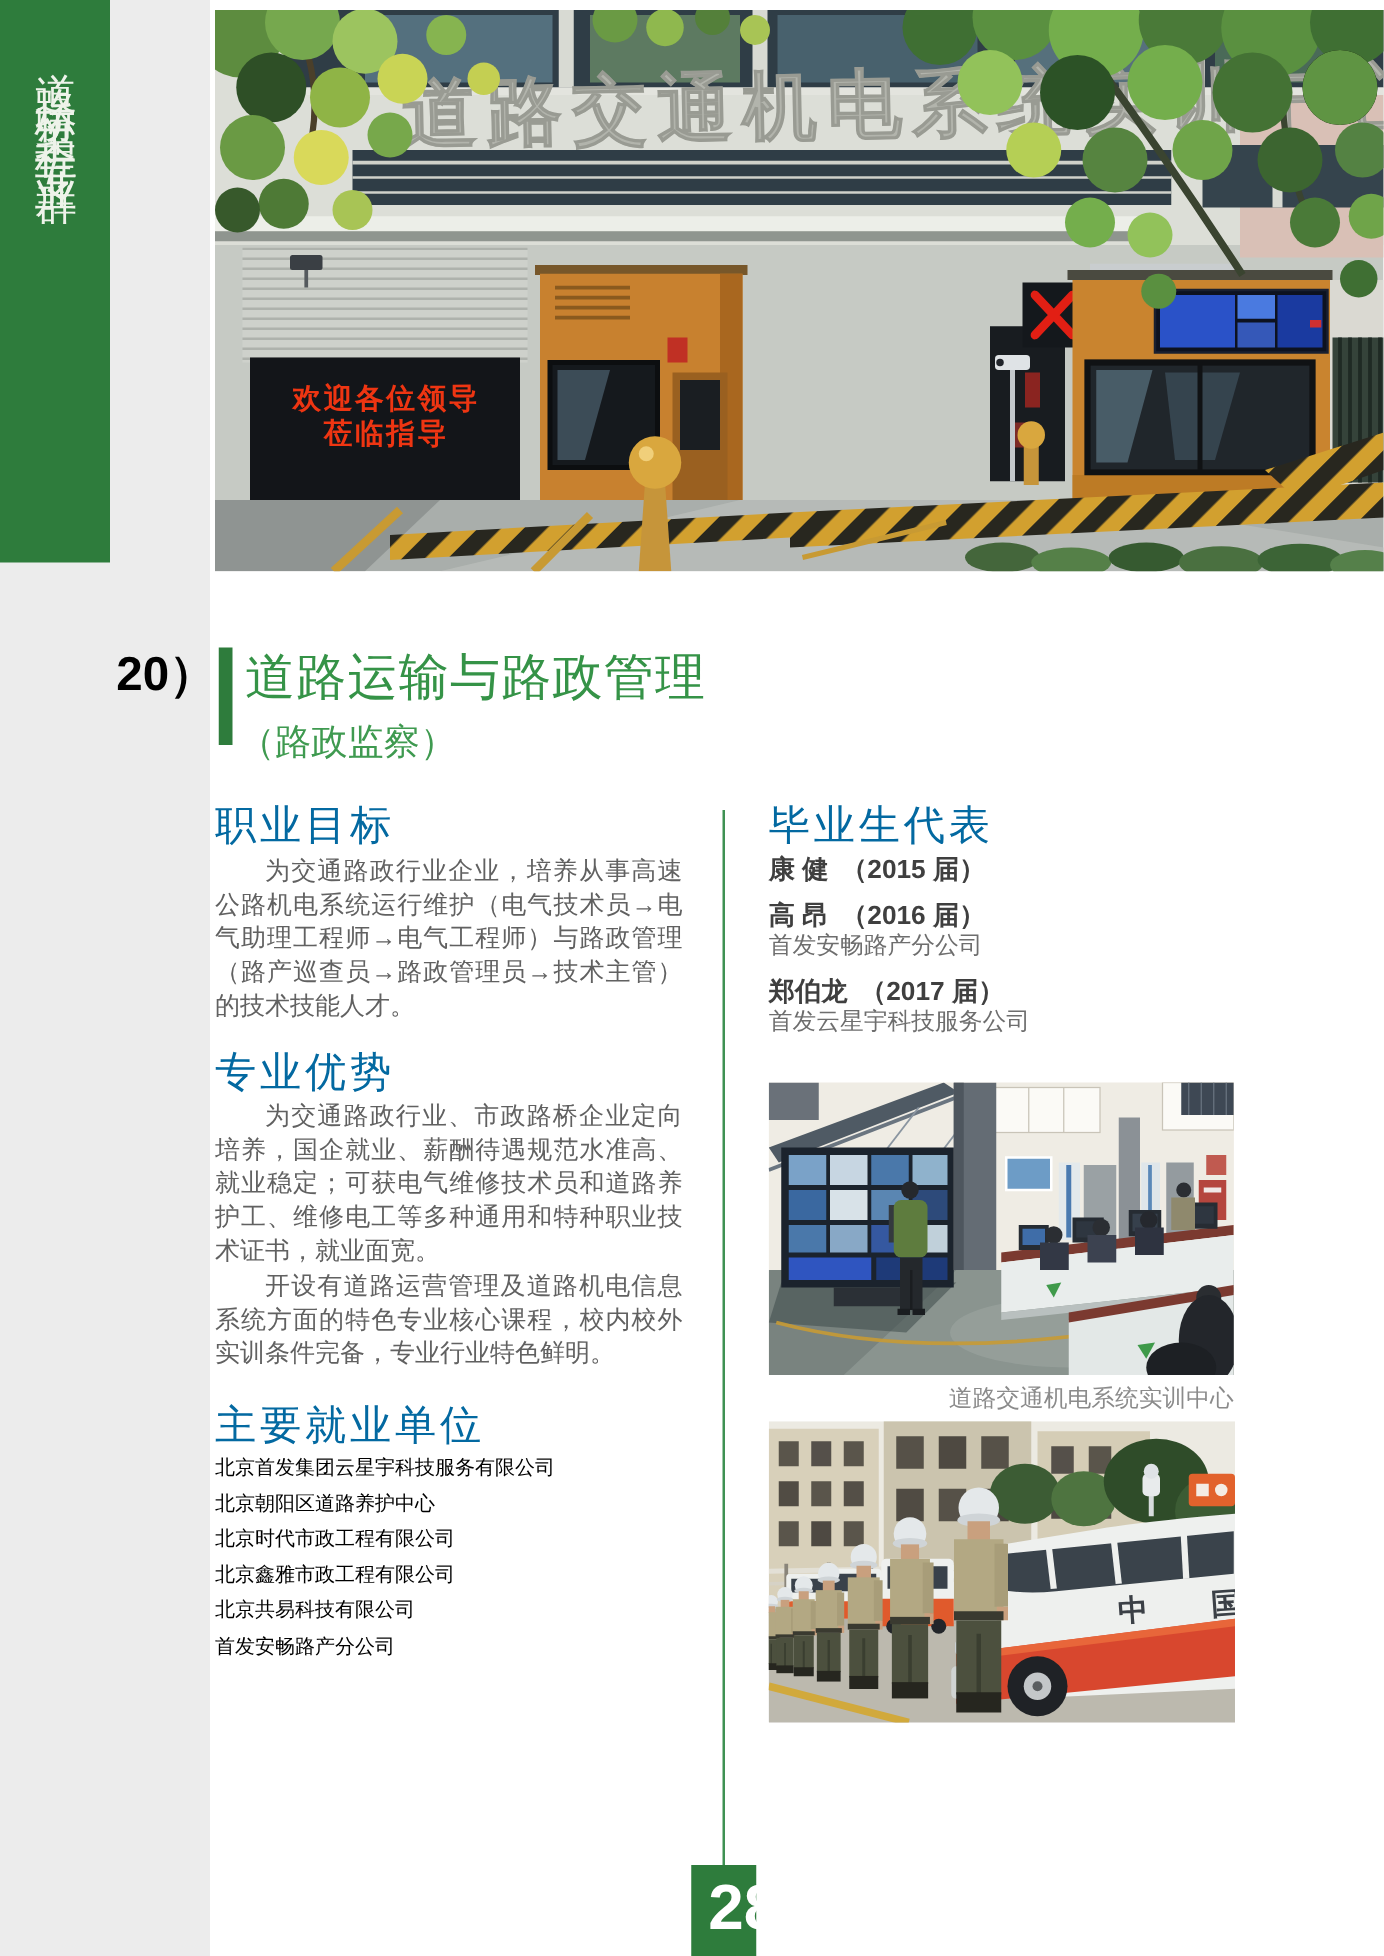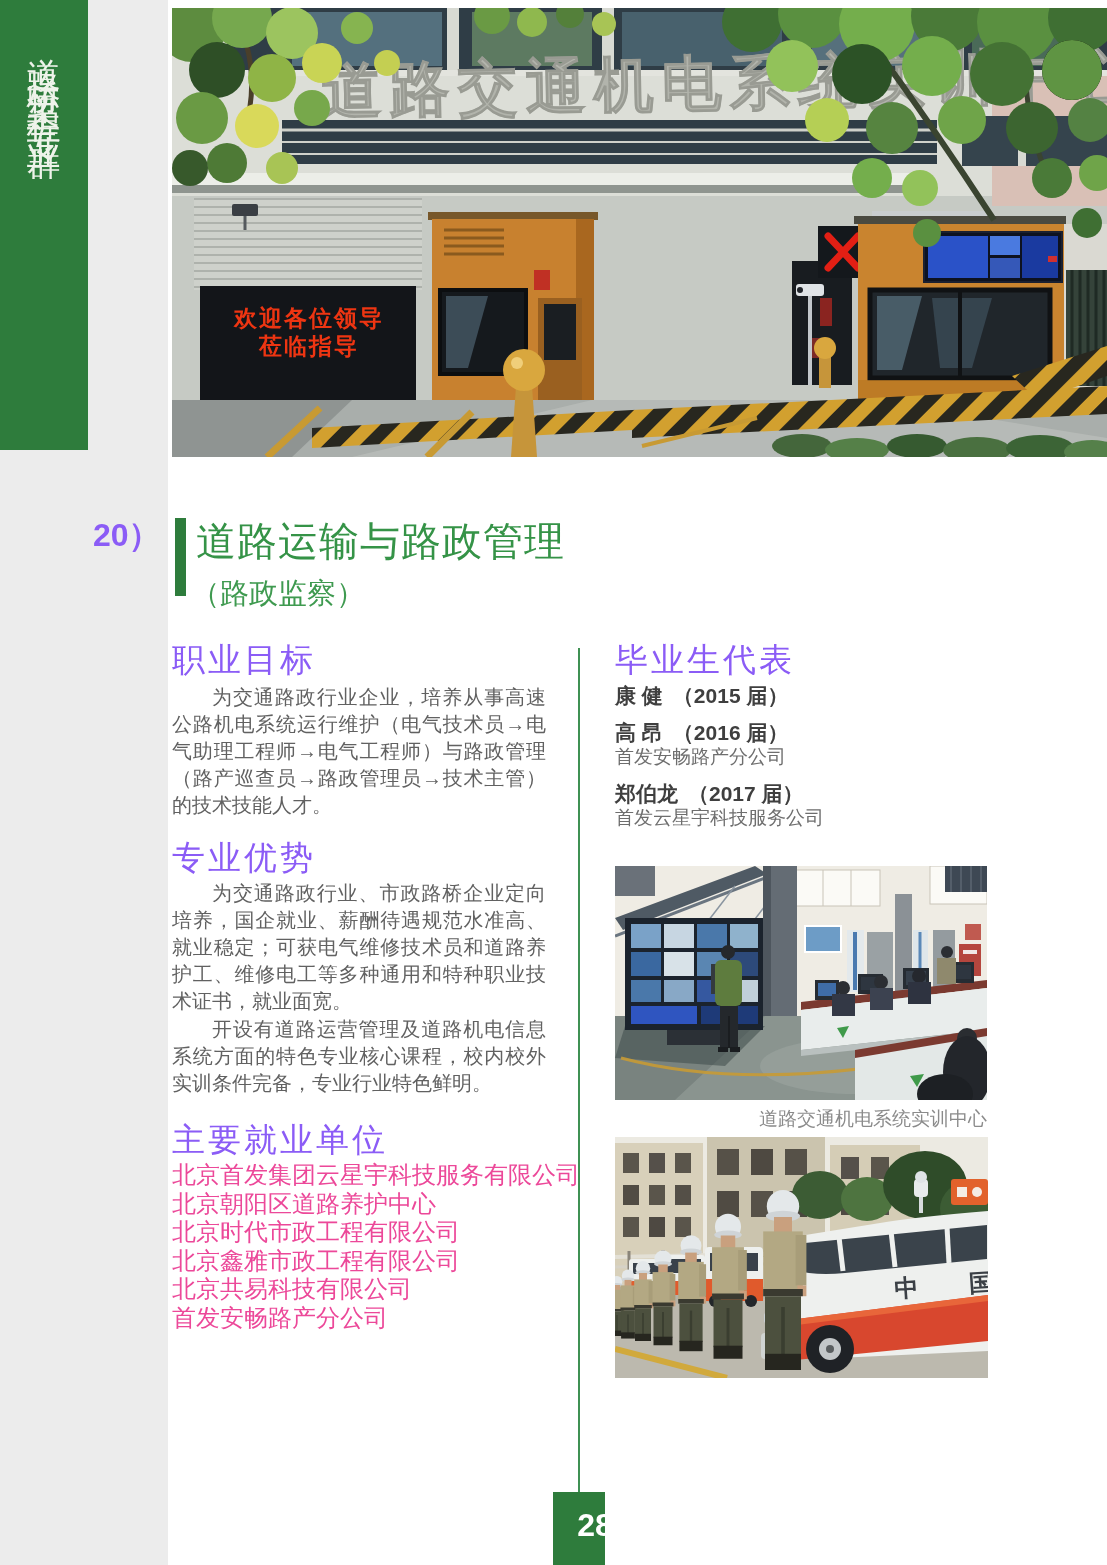--- a/index.html
+++ b/index.html
@@ -4,42 +4,42 @@
 <style>
   html,body{margin:0;padding:0;background:#ffffff;}
   .page{position:relative;width:1107px;height:1565px;background:#ffffff;overflow:hidden;
         font-family:"Liberation Sans","DejaVu Sans",sans-serif;}
   .left-strip{position:absolute;left:0;top:0;width:168px;height:1565px;background:#ececec;}
   .sidebar{position:absolute;left:0;top:0;width:88px;height:450px;background:#2e7c3c;}
   .sidebar-label{position:absolute;left:50%;transform:translateX(-50%);top:32px;
         writing-mode:vertical-rl;text-orientation:upright;color:#eef3ea;
         font-size:34px;letter-spacing:11px;font-weight:500;}
   .top-photo{position:absolute;left:172px;top:8px;width:935px;height:449px;}
-  .sec-num{position:absolute;left:93px;top:514px;font-size:32px;font-weight:bold;color:#8b5cf6;}
+  .sec-num{position:absolute;left:93px;top:514px;font-size:38px;font-weight:bold;color:#000000;}
   .title-bar{position:absolute;left:175px;top:518px;width:11px;height:78px;background:#2e7c3c;}
   .sec-title{position:absolute;left:196px;top:514px;font-size:40px;color:#359347;letter-spacing:1px;}
   .sec-subtitle{position:absolute;left:191px;top:574px;font-size:29px;color:#3f9a50;}
   .divider{position:absolute;left:578px;top:648px;width:2px;height:844px;background:#3f9153;}
   .red-head{position:absolute;font-family:Liberation Mono, monospace;
-        font-size:33px;color:#8b5cf6;letter-spacing:3px;font-weight:500;}
+        font-size:33px;color:#0369a1;letter-spacing:3px;font-weight:500;}
   .body-text{position:absolute;left:172px;width:374px;font-size:20px;line-height:27px;
         color:#616161;text-align:justify;}
   .body-text p{margin:0 0 1px 0;text-indent:2em;}
-  .emp-list{position:absolute;left:172px;top:1161px;font-size:24px;line-height:28.5px;color:#ec4899;}
+  .emp-list{position:absolute;left:172px;top:1161px;font-size:16px;line-height:28.5px;color:#000000;}
   .grad-list{position:absolute;left:615px;top:684px;width:374px;}
   .grad-entry{margin-bottom:14px;}
   .grad-name{font-size:21px;font-weight:bold;color:#3f3f3f;line-height:23px;}
   .grad-name .year{margin-left:10px;text-align:right;}
   .grad-company{font-size:19px;color:#6e6e6e;line-height:22px;margin-top:2px;}
   .photo1{position:absolute;left:615px;top:866px;width:372px;height:234px;}
   .caption1{position:absolute;left:615px;top:1106px;width:372px;text-align:right;
         font-size:19px;color:#8b8b8b;}
   .photo2{position:absolute;left:615px;top:1137px;width:373px;height:241px;}
   .page-box{position:absolute;left:553px;top:1492px;width:52px;height:73px;background:#2e7c3c;
-        color:#ffffff;font-size:32px;font-weight:bold;display:flex;align-items:center;
+        color:#ffffff;font-size:51px;font-weight:bold;display:flex;align-items:center;
         justify-content:center;padding-bottom:6px;box-sizing:border-box;padding-left:32px;}
   svg{display:block;width:100%;height:100%;}
 </style>
 </head>
 <body>
 
 <div class="page">
 
   <div class="left-strip"></div>
 

